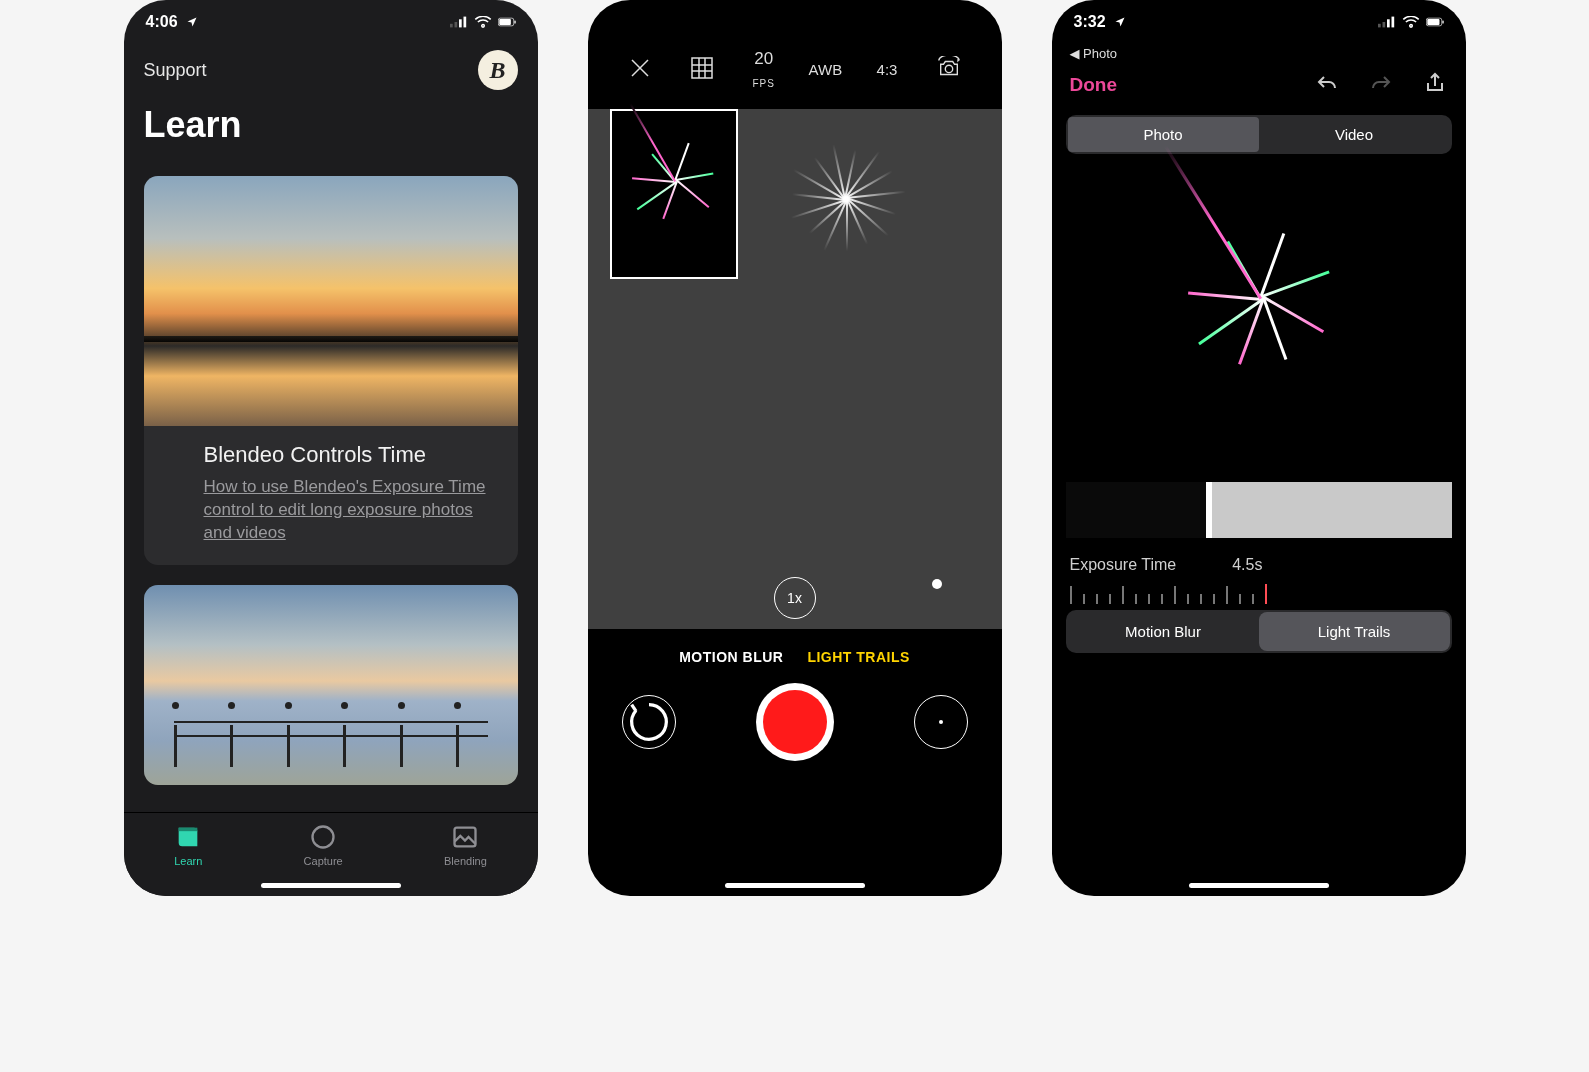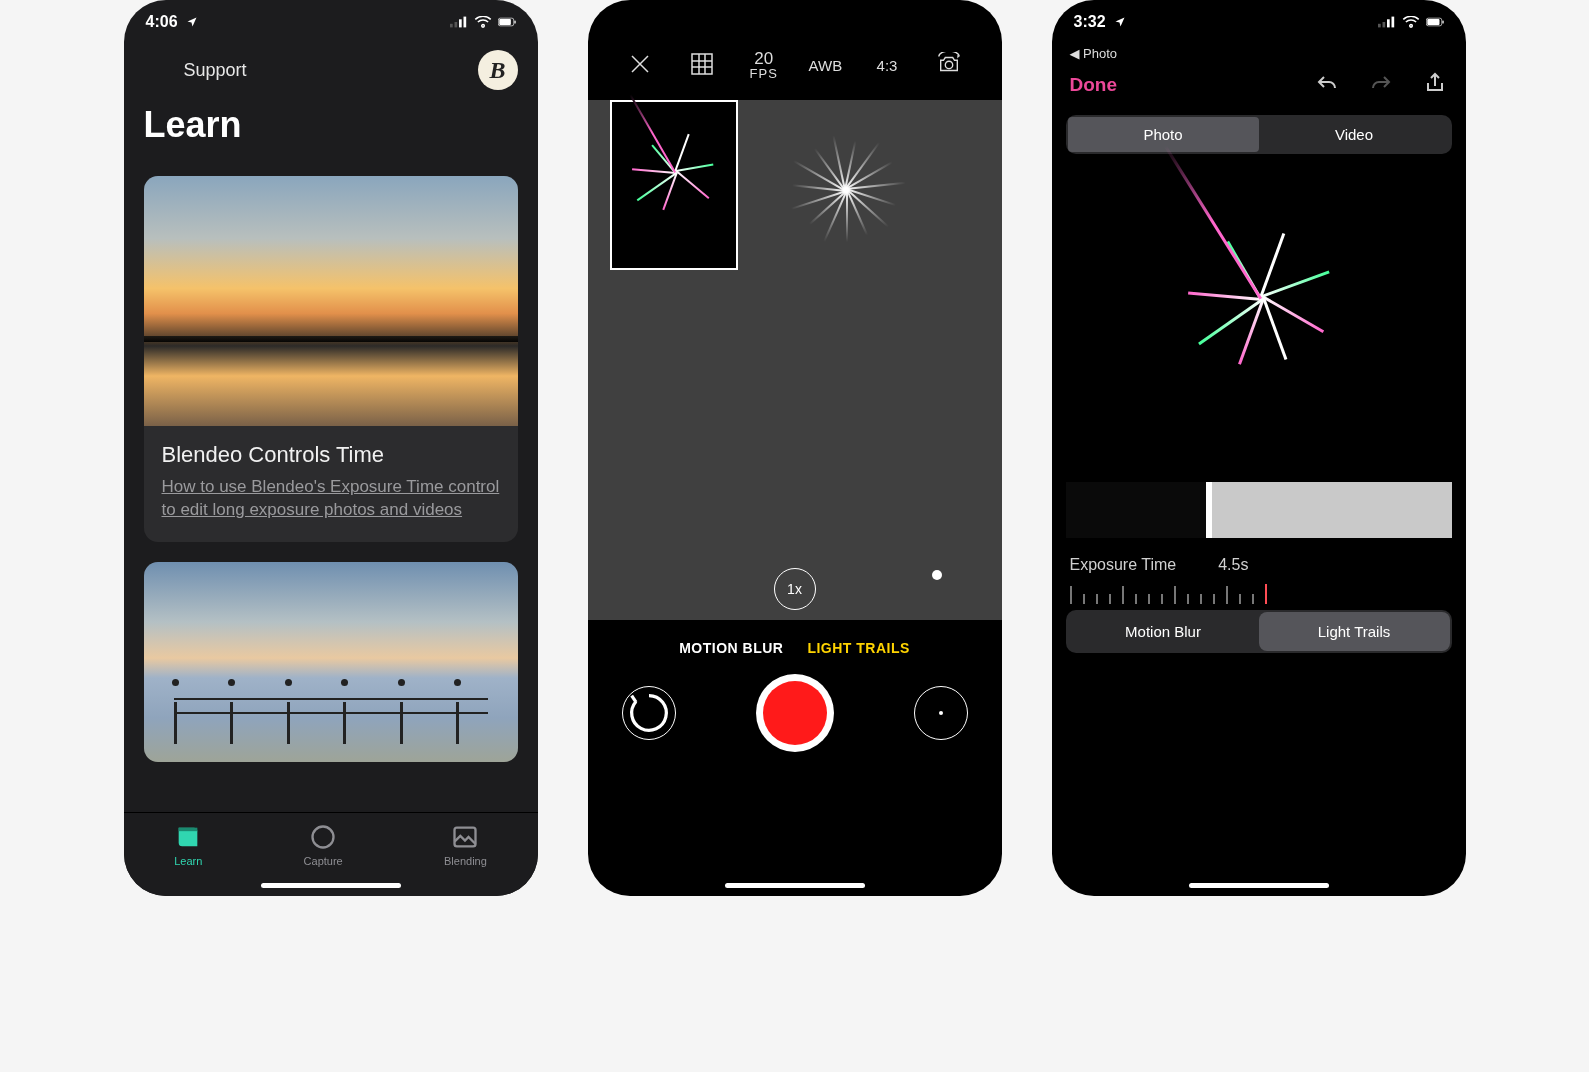--- a/index.html
+++ b/index.html
@@ -40,21 +40,21 @@
     width:140px; height:5px; border-radius:3px; background:#fff;
   }
   
   .screen1 .header {
     padding: 0 20px 10px;
   }
   .screen1 .support-row {
     display:flex; justify-content:space-between; align-items:center;
     margin-top:6px;
   }
-  .screen1 .support { font-size:18px; color:#e8e8e8;margin-left:40px; }
+  .screen1 .support { font-size:18px; color:#e8e8e8; }
   .screen1 .avatar {
     width:40px; height:40px; border-radius:50%;
     background:#f4efe0; color:#222; display:flex; align-items:center;
     justify-content:center; font-style:italic; font-family:cursive;
     font-size:24px; font-weight:600;
   }
   .screen1 h1 { font-size:36px; font-weight:700; margin-top:14px; }
   .screen1 .cards { padding:0 20px; margin-top:20px; display:flex; flex-direction:column; gap:20px; }
   .card {
     background:#2c2c2e; border-radius:14px; overflow:hidden;
@@ -63,21 +63,21 @@
     height:250px;
     background: linear-gradient(to bottom,
       #8aa6bd 0%, #b8bfbd 25%, #f5c26a 45%, #e2904b 55%,
       #3a3025 67%, #2c2a28 68%, #efb564 80%, #7a6148 100%);
     position:relative;
   }
   .card .img::after{
     content:""; position:absolute; left:0; right:0; top:64%; height:6px;
     background:linear-gradient(to bottom,#161512,#000); opacity:.9;
   }
-  .card .body { padding:16px 18px 20px; }
+  .card .body { padding:16px 18px 20px;margin-left:42px; }
   .card .title { font-size:22px; font-weight:500; color:#f1f1f1; }
   .card .desc { font-size:17px; color:#9a9a9d; margin-top:8px; line-height:1.35;text-decoration:underline; }
   .card2 .img2 {
     height:200px;
     background: linear-gradient(to bottom,#6f8fb0 0%, #b4c0c4 30%, #e9c9a1 48%,
       #9fb2c8 58%, #8fa4bc 78%, #9ea498 100%);
     position:relative;
   }
   .railing {
     position:absolute; bottom:18px; left:30px; right:30px; height:60px;
@@ -97,21 +97,21 @@
 
   
   .screen2 { background:#000; }
   .camrow {
     display:flex; justify-content:space-between; align-items:center;
     padding:20px 22px 10px; color:#ddd;
   }
   .camrow > div { flex:1; text-align:center; font-size:15px; }
   .camrow .fps { line-height:1; }
   .camrow .fps .num { font-size:17px; }
-  .camrow .fps .lbl { font-size:13px; letter-spacing:1px; }
+  .camrow .fps .lbl { font-size:10px; letter-spacing:1px;margin-top:12px; }
   .camrow svg { width:24px; height:24px; stroke:#ddd; fill:none; stroke-width:1.5; }
   .viewfinder { position:relative; height:520px; background:#404040; margin-top:10px; }
   .thumb {
     position:absolute; top:0; left:22px; width:128px; height:170px;
     border:2px solid #fff; background:#000;
   }
   .zoom-badge {
     position:absolute; bottom:10px; left:50%; transform:translateX(-50%);
     width:42px; height:42px; border:1.5px solid #fff; border-radius:50%;
     display:flex; align-items:center; justify-content:center; font-size:14px;
@@ -156,21 +156,21 @@
     margin-top:14px; height:300px; background:#000; position:relative;
   }
   .timeline {
     margin-top:14px; height:56px; display:flex; align-items:stretch;
     padding:0 14px; position:relative;
   }
   .timeline .left { flex:0 0 140px; background:#0a0a0a; }
   .timeline .handle { flex:0 0 6px; background:#fff; }
   .timeline .right { flex:1; background:#c9c9c9; }
   .exposure { padding:18px 18px 6px; }
-  .exposure .row { display:flex; gap:42px; color:#d0d0d0; font-size:16px; }
+  .exposure .row { display:flex; gap:56px; color:#d0d0d0; font-size:16px; }
   .ticks { margin-top:10px; display:flex; align-items:flex-end; gap:11px; height:20px; }
   .ticks .t { width:2px; background:#777; }
   .ticks .t.short{ height:10px;} .ticks .t.tall{height:18px;}
   .ticks .t.marker{ background:#ff4d55; height:20px; }
   .blend-label { padding:22px 18px 10px; font-size:16px; color:#e8e8e8; }
   .bseg {
     margin:0 14px; background:#2a2a2c; border-radius:10px; display:flex; padding:2px;
   }
   .bseg .opt { flex:1; text-align:center; padding:11px 0; font-size:15px; color:#fff; border-radius:8px;}
   .bseg .opt.active { background:#55555a; }

